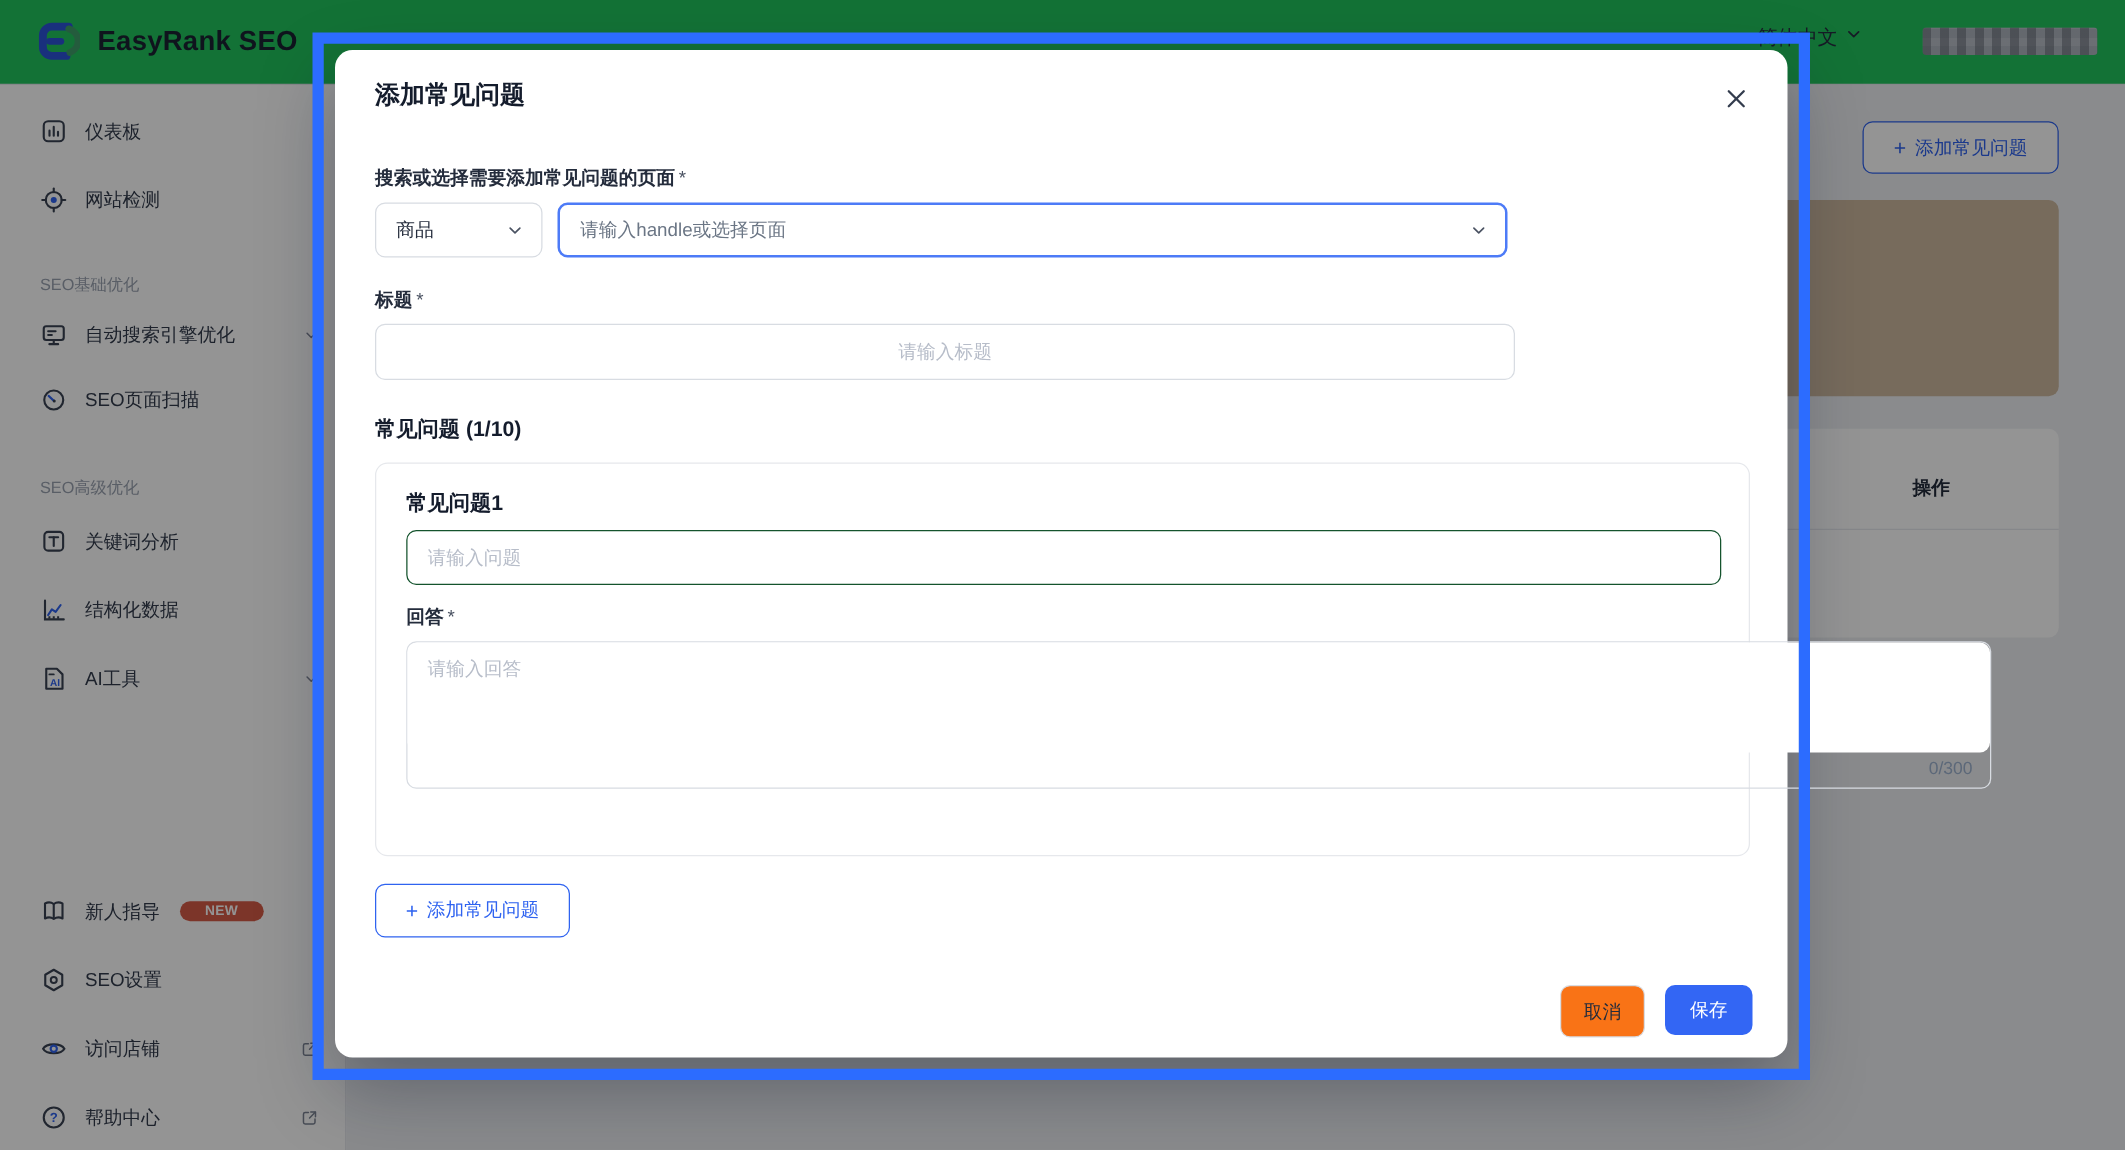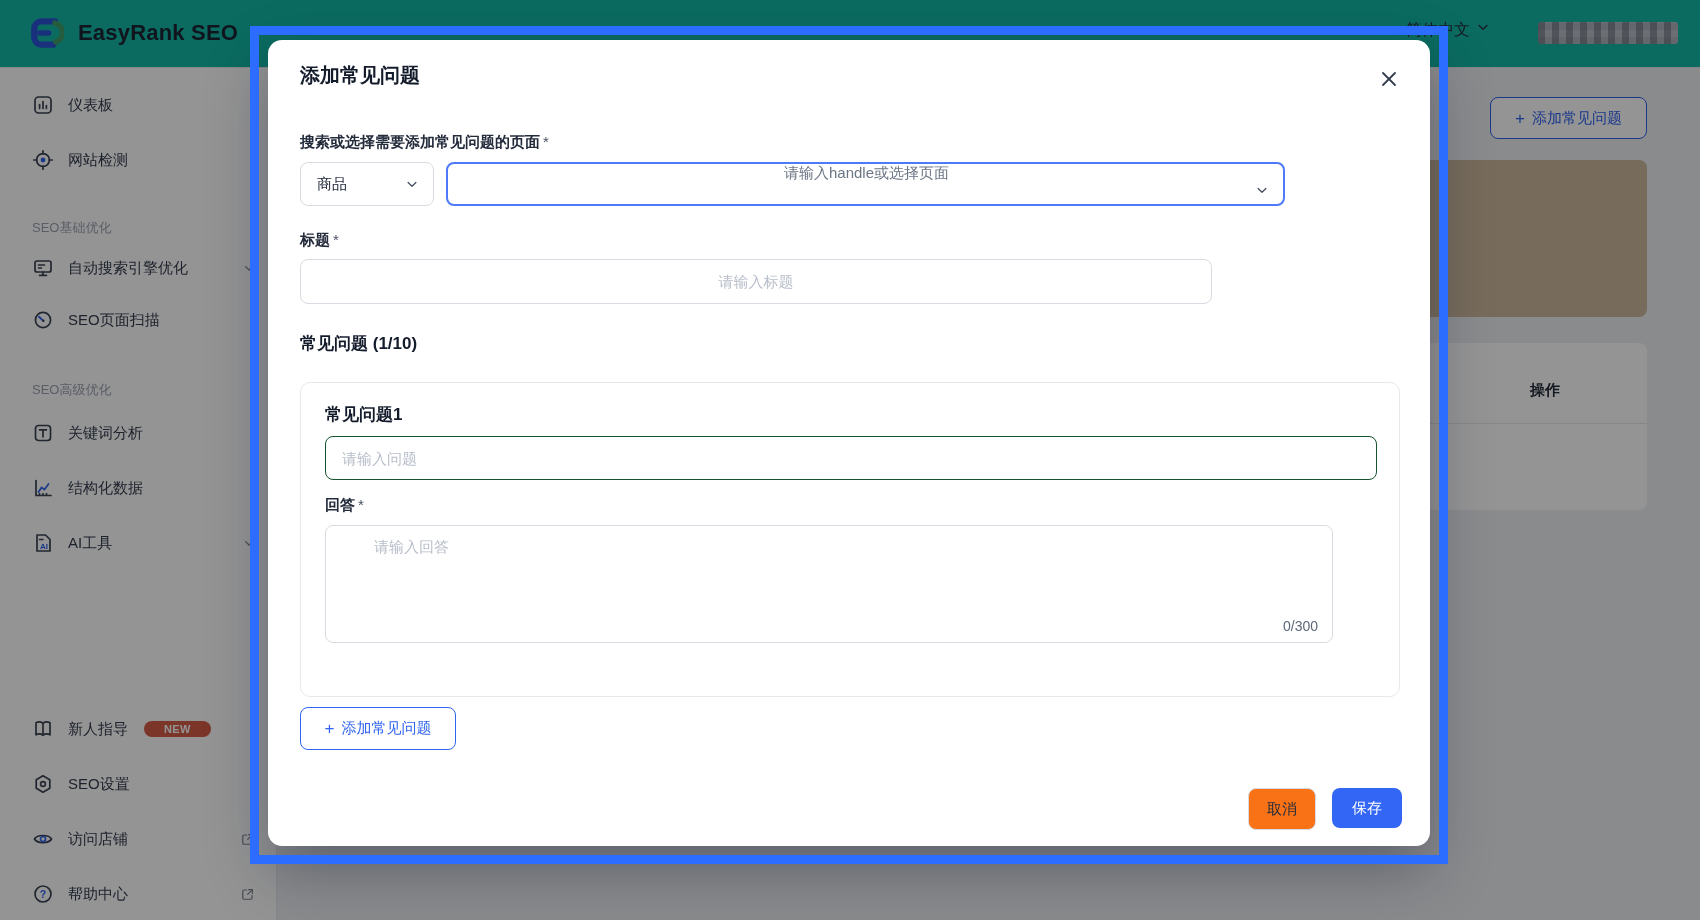--- a/index.html
+++ b/index.html
@@ -2,21 +2,21 @@
 <html><head>
 <meta charset="utf-8">
 <style>
   * { margin:0; padding:0; box-sizing:border-box; }
   html,body { background:#9a9a9a; }
   body { font-family:"Liberation Sans","DejaVu Sans",sans-serif; }
   .stage { position:relative; width:1700px; height:920px; overflow:hidden; background:#eef0f3; }
 
   
   .app { position:absolute; inset:0; }
-  header.topbar { position:absolute; left:0; top:0; width:1700px; height:68px; background:#14b8a6; border-bottom:1px solid #e7e9ee; }
+  header.topbar { position:absolute; left:0; top:0; width:1700px; height:68px; background:#22c55e; border-bottom:1px solid #e7e9ee; }
   .brand { position:absolute; left:28px; top:15px; display:flex; align-items:center; gap:14px; }
   .brand-name { font-size:22px; font-weight:bold; color:#1b2433; letter-spacing:.2px; }
   .lang { position:absolute; right:210px; top:20px; display:flex; align-items:flex-start; gap:6px; font-size:16px; color:#273042; cursor:pointer; }
   .user-blur { position:absolute; right:22px; top:22px; width:140px; height:22px; border-radius:3px;
     background-image:
       repeating-linear-gradient(90deg, rgba(116,122,132,.75) 0 7px, rgba(168,174,184,.55) 7px 14px),
       repeating-linear-gradient(0deg, #b3b9c2 0 7px, #cdd2da 7px 14px); }
 
   aside.sidebar { position:absolute; left:0; top:68px; width:277px; height:852px; background:#ffffff; border-right:1px solid #e7e9ee; }
   .nav-item { position:absolute; left:0; width:277px; height:34px; padding:0 22px 0 32px; display:flex; align-items:center; gap:14px; cursor:pointer; }
@@ -45,35 +45,35 @@
 
   .field-label { position:absolute; left:32px; font-size:15px; font-weight:bold; color:#242c3c; }
   .req { color:#4a5262; font-weight:normal; margin-left:3px; }
 
   .pseudo-select { position:absolute; height:44px; border:1px solid #d8dce2; border-radius:8px; background:#fff;
     display:flex; align-items:center; padding:0 14px 0 16px; cursor:pointer; }
   .pseudo-select .val { font-size:15px; color:#242c3c; }
   .pseudo-select .ph { font-size:15px; color:#6b7685; }
   .pseudo-select .chev { margin-left:auto; color:#4a5262; display:inline-flex; }
   .sel-type { left:32px; top:122px; width:134px; }
-  .sel-handle { left:178px; top:122px; width:839px; border:2px solid #4d7bf7;flex-direction:column; }
+  .sel-handle { left:178px; top:122px; width:760px; border:2px solid #4d7bf7; }
 
   .text-input { position:absolute; height:45px; border:1px solid #d8dce2; border-radius:8px; background:#fff;
     font-size:15px; color:#242c3c; padding:0 16px; font-family:inherit; outline:none; }
   .text-input::placeholder { color:#b7bdc9; }
   .input-title { left:32px; top:219px; width:912px;text-align:center; }
 
   .sec-heading { position:absolute; left:32px; top:292px; font-size:17px; font-weight:bold; color:#141c2c; }
 
-  .faq-card { position:absolute; left:32px; top:330px; width:1100px; height:315px; border:1px solid #e6e8ec; border-radius:10px; background:#fff; padding:20px 24px;margin-top:12px; }
+  .faq-card { position:absolute; left:32px; top:330px; width:1100px; height:315px; border:1px solid #e6e8ec; border-radius:10px; background:#fff; padding:20px 24px; }
   .faq-card h3 { font-size:17px; font-weight:bold; color:#141c2c; }
   .faq-card .lbl { margin-top:16px; font-size:15px; font-weight:bold; color:#242c3c; }
   .faq-card input { margin-top:10px; width:1052px; height:44px; border:1px solid #14532d; border-radius:8px; font-size:15px; color:#242c3c; padding:0 16px; font-family:inherit; outline:none; }
   .faq-card input::placeholder { color:#b7bdc9; }
-  .ta-wrap { position:relative; margin-top:10px; width:1008px; height:118px; border:1px solid #d8dce2; border-radius:8px;padding-left:32px; }
+  .ta-wrap { position:relative; margin-top:10px; width:1268px; height:118px; border:1px solid #d8dce2; border-radius:8px; }
   .ta-wrap textarea { width:100%; height:88px; border:none; resize:none; border-radius:8px; font-size:15px; color:#242c3c; padding:12px 16px; font-family:inherit; outline:none; }
   .ta-wrap textarea::placeholder { color:#b7bdc9; }
   .char-count { position:absolute; right:14px; bottom:8px; font-size:14px; color:#5c6879; }
 
   .add-faq-btn { position:absolute; left:32px; top:667px; width:156px; height:43px; background:#ffffff; border:1px solid #2f63f0; border-radius:8px;
     color:#2f63f0; font-size:15px; display:flex; align-items:center; justify-content:center; gap:7px; cursor:pointer; font-family:inherit; }
   .plus { font-size:17px; line-height:1; }
 
   .btn-cancel { position:absolute; left:980px; top:748px; width:68px; height:42px; background:#f97316; border:1px solid #d8dce2; border-radius:8px;
     font-size:15px; color:#242c3c; cursor:pointer; font-family:inherit; }

